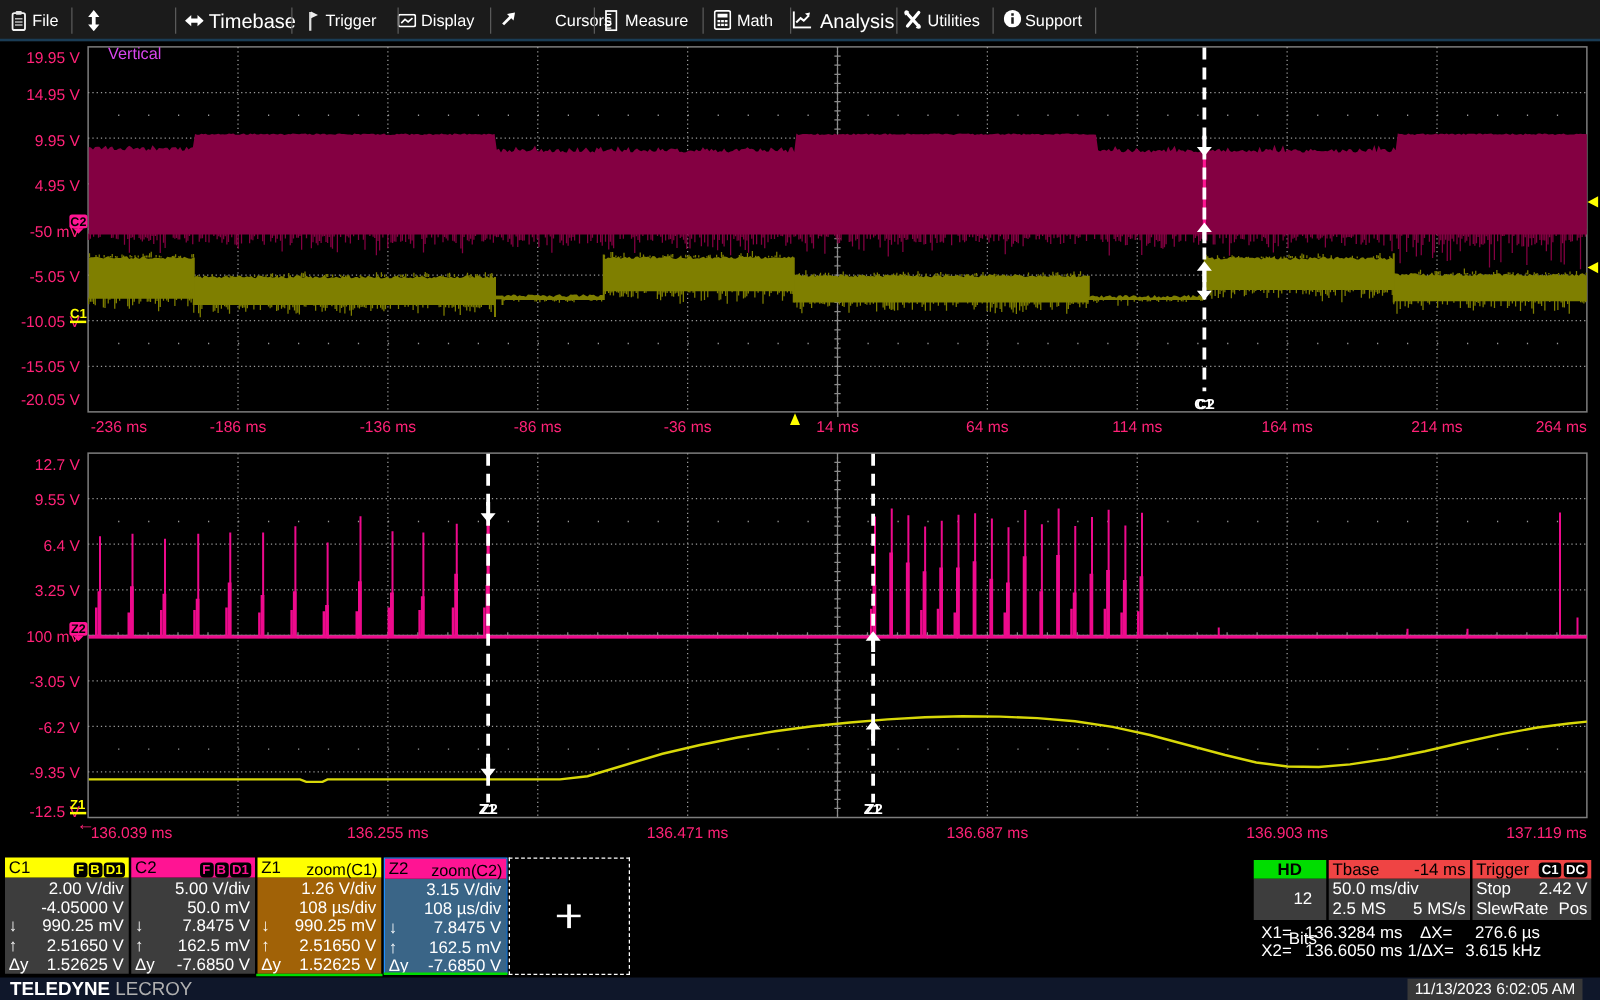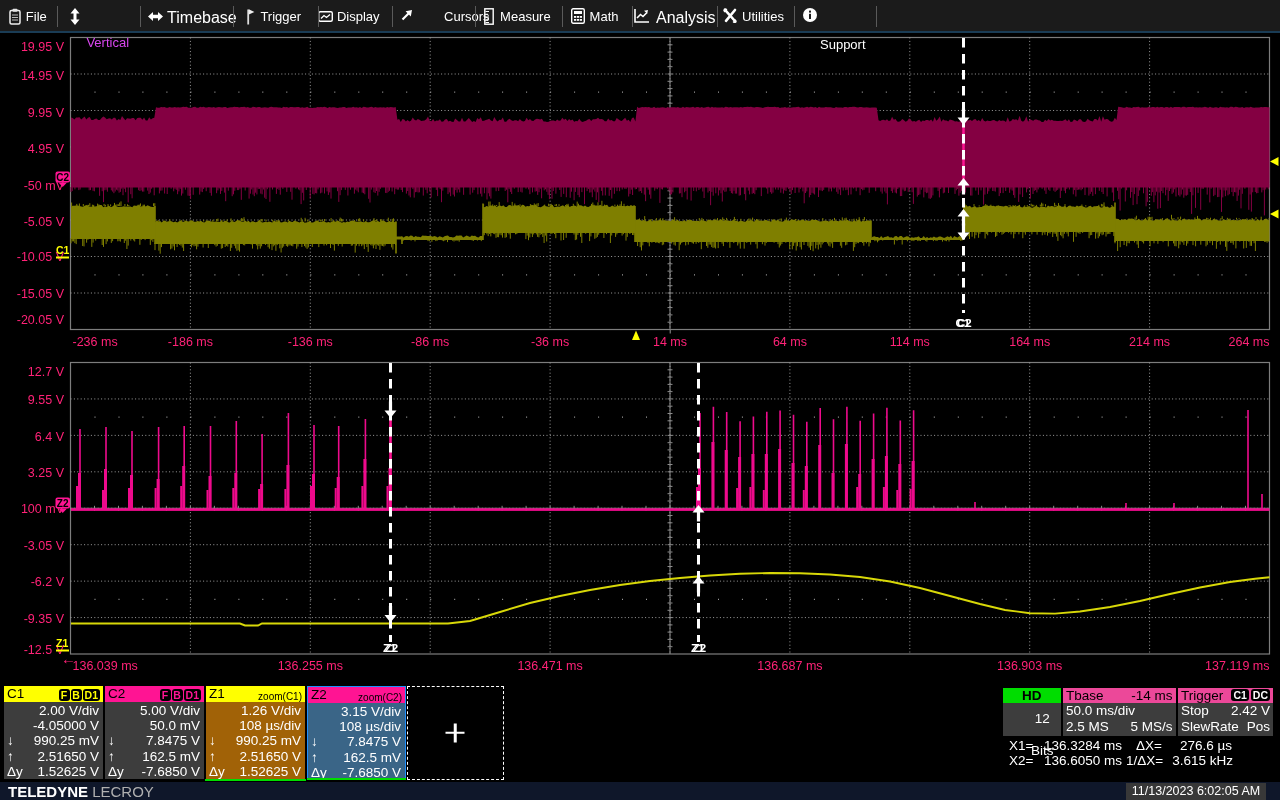--- a/index.html
+++ b/index.html
@@ -1,26 +1,26 @@
 <!DOCTYPE html>
 <html><head><meta charset="utf-8"><style>
 * {margin:0;padding:0;box-sizing:border-box;}
 html,body {width:1280px;height:800px;background:#000;overflow:hidden;font-family:"Liberation Sans",sans-serif;}
 #menubar {position:absolute;left:0;top:0;width:1280px;height:33px;background:#1b1b1b;border-bottom:2px solid #1a3c55;}
 #stage {position:absolute;left:0;top:0;}
 .desc {position:absolute;top:686px;width:99px;height:93px;font-size:13.5px;color:#fff;}
 .dh {height:16px;line-height:16px;color:#000;font-size:13.5px;padding-left:3px;position:relative;}
 .dhr {position:absolute;right:3px;top:1.5px;}
-.zr {color:#000;font-size:10px;margin-left:40px;}
+.zr {color:#000;font-size:13px;margin-left:40px;}
 .chip {display:inline-block;background:#000;border-radius:3px;font-weight:bold;font-size:10.5px;width:11px;height:12.5px;line-height:12.5px;text-align:center;margin-left:1px;vertical-align:1px;}
 .db {height:77px;padding-top:1px;}
 .dr {height:15.2px;line-height:15.2px;position:relative;text-align:right;padding-right:4px;}
 .pre {position:absolute;left:3px;}
 .rb {position:absolute;top:687.5px;color:#fff;font-size:13.5px;}
-.rbh {height:15px;line-height:15px;background:#ec4899;color:#000;padding:0 3px;font-size:13.5px;}
+.rbh {height:15px;line-height:15px;background:#ef4444;color:#000;padding:0 3px;font-size:13.5px;}
 .rbb {background:#3d3d3d;height:33px;padding:0 3px;}
 .rr {height:16px;line-height:16.5px;}
 .tchip {display:inline-block;background:#000;color:#fff;border-radius:3px;font-weight:bold;font-size:10.5px;padding:0 2px;height:12px;line-height:12px;margin-left:2px;vertical-align:1px;}
 .xro {position:absolute;left:1009px;width:240px;height:15px;color:#fff;font-size:13.5px;}
 .xro span {white-space:nowrap;}
 #statusbar {position:absolute;left:0;top:782px;width:1280px;height:24px;background:#0f172a;}
 </style></head>
 <body>
 <svg id="stage" width="1280" height="800" font-family="Liberation Sans,sans-serif">
 <rect x="70.5" y="37.5" width="1199" height="292" fill="none" stroke="#7d7d7d" stroke-width="1.2"></rect>
@@ -221,21 +221,21 @@
       <path d="M12 2L3 12.8" stroke="#fff" stroke-width="2.6" stroke-linecap="round"></path>
       <path d="M1 .5A3 3 0 0 0 1.6 4.4L4.4 1.6A3 3 0 0 0 1 .5Z" fill="#fff"></path>
       <path d="M13.4 14.6A3 3 0 0 1 9.6 14L12.4 11.2A3 3 0 0 1 13.4 14.6Z" fill="#fff"></path>
     </svg>
 <span style="position:absolute;left:742px;top:9px;font-size:13px;color:#fff;">Utilities</span>
 <svg style="position:absolute;left:803px;top:8px;" width="14" height="14" viewBox="0 0 14 14">
       <circle cx="7" cy="7" r="7" fill="#fff"></circle>
       <rect x="6" y="5.8" width="2" height="5.2" fill="#1b1b1b"></rect>
       <rect x="6" y="2.6" width="2" height="2" fill="#1b1b1b"></rect>
     </svg>
-<span style="position:absolute;left:820px;top:9px;font-size:13px;color:#fff;margin-top:28px;">Support</span>
+<span style="position:absolute;left:820px;top:9px;font-size:13px;color:#fff;">Support</span>
 <div style="position:absolute;left:57.2px;top:6px;width:1px;height:21px;background:#5a5a5a;"></div>
 <div style="position:absolute;left:139.7px;top:6px;width:1px;height:21px;background:#5a5a5a;"></div>
 <div style="position:absolute;left:233.3px;top:6px;width:1px;height:21px;background:#5a5a5a;"></div>
 <div style="position:absolute;left:317.9px;top:6px;width:1px;height:21px;background:#5a5a5a;"></div>
 <div style="position:absolute;left:391.6px;top:6px;width:1px;height:21px;background:#5a5a5a;"></div>
 <div style="position:absolute;left:474.9px;top:6px;width:1px;height:21px;background:#5a5a5a;"></div>
 <div style="position:absolute;left:562px;top:6px;width:1px;height:21px;background:#5a5a5a;"></div>
 <div style="position:absolute;left:631.6px;top:6px;width:1px;height:21px;background:#5a5a5a;"></div>
 <div style="position:absolute;left:717px;top:6px;width:1px;height:21px;background:#5a5a5a;"></div>
 <div style="position:absolute;left:794px;top:6px;width:1px;height:21px;background:#5a5a5a;"></div>

